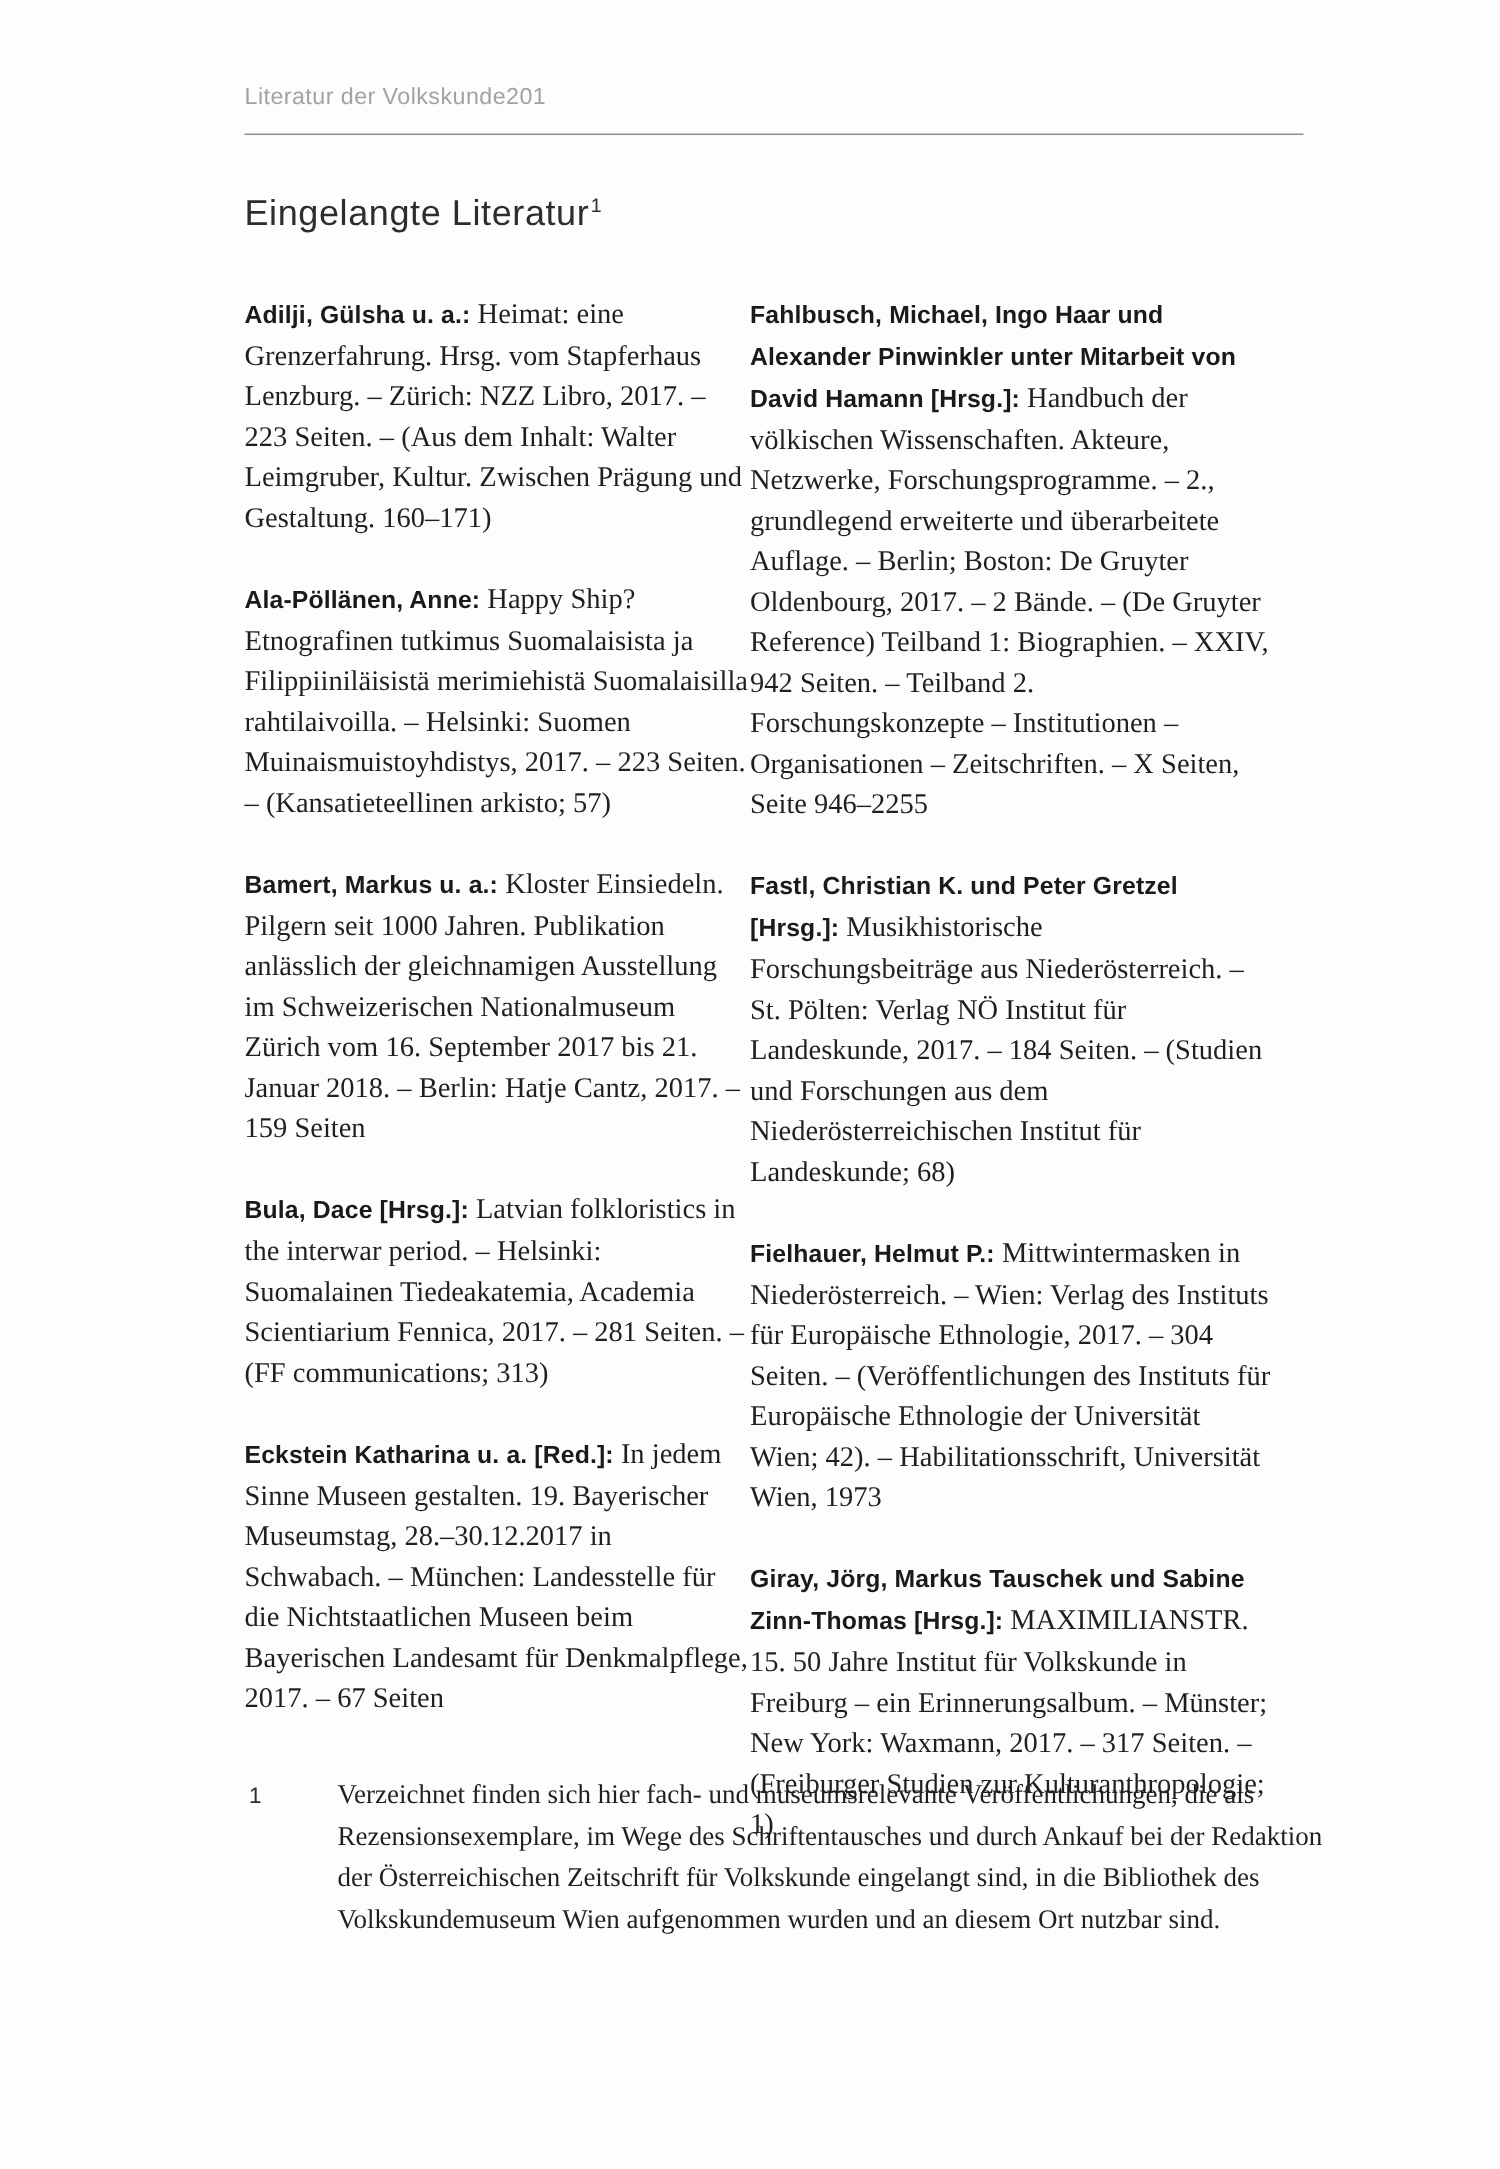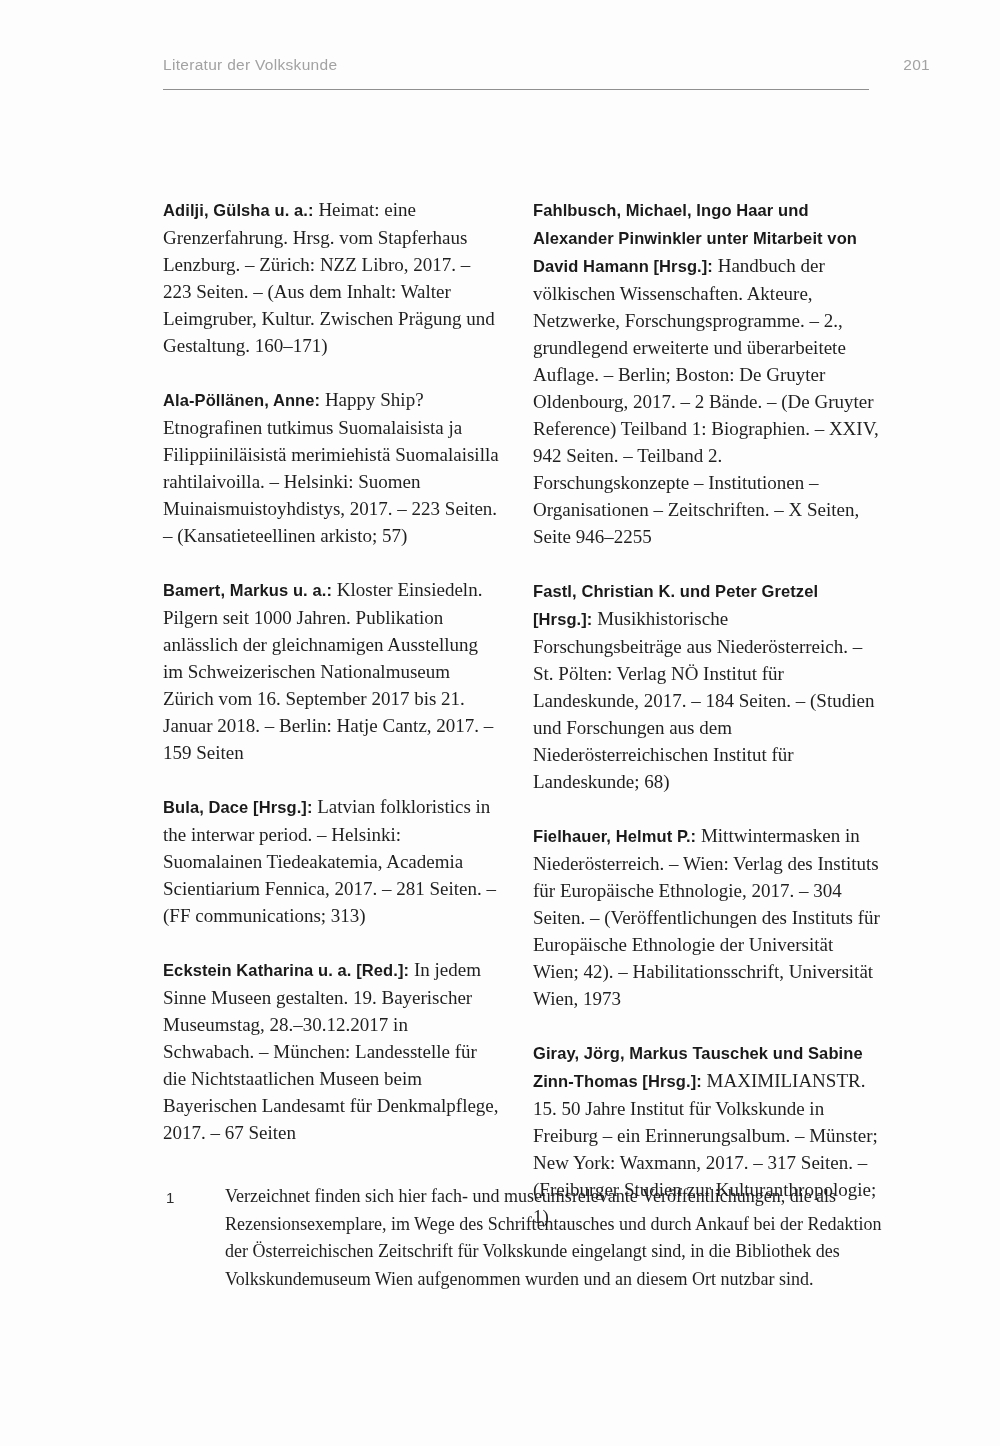--- a/index.html
+++ b/index.html
@@ -15,21 +15,20 @@
     background: #fdfdfd;
     color: #1c1c1c;
     overflow: hidden;
   }
   .running-header {
     position: absolute;
     left: 163px;
     top: 56px;
     width: 767px;
     display: flex;
-    justify-content: space-between;
     align-items: baseline;
     font-family: "Liberation Sans", sans-serif;
     font-size: 15.5px;
     color: #a2a2a2;
     letter-spacing: 0.3px;
   }
   .rule {
     position: absolute;
     left: 163px;
     top: 89px;
@@ -52,21 +51,20 @@
     font-size: 13px;
     margin-left: 1px;
     color: #2d2d2d;
   }
   .columns {
     position: absolute;
     left: 163px;
     top: 196px;
     display: grid;
     grid-template-columns: 337px 347px;
-    column-gap: 33px;
   }
   .entry {
     margin: 0 0 27px 0;
     font-size: 19px;
     line-height: 27px;
     color: #1f1f1f;
   }
   .entry:last-child { margin-bottom: 0; }
   .author {
     font-family: "Liberation Sans", sans-serif;
@@ -102,20 +100,21 @@
 
 <div class="page">
 
   <header class="running-header">
     <span>Literatur der Volkskunde</span>
     <span>201</span>
   </header>
 
   <div class="rule"></div>
 
+  <h1 class="title"><span>Eingelangte Literatur</span><sup>1</sup></h1>
 
   <main class="columns">
 
     <section class="col">
       <p class="entry"><span class="author">Adilji, Gülsha u. a.:</span><span class="body-text"> Heimat: eine Grenzerfahrung. Hrsg. vom Stapferhaus Lenzburg. – Zürich: NZZ Libro, 2017. – 223 Seiten. – (Aus dem Inhalt: Walter Leimgruber, Kultur. Zwischen Prägung und Gestaltung. 160–171)</span></p>
       <p class="entry"><span class="author">Ala-Pöllänen, Anne:</span><span class="body-text"> Happy Ship? Etnografinen tutkimus Suomalaisista ja Filippiiniläisistä merimiehistä Suomalaisilla rahtilaivoilla. – Helsinki: Suomen Muinaismuistoyhdistys, 2017. – 223 Seiten. – (Kansatieteellinen arkisto; 57)</span></p>
       <p class="entry"><span class="author">Bamert, Markus u. a.:</span><span class="body-text"> Kloster Einsiedeln. Pilgern seit 1000 Jahren. Publikation anlässlich der gleichnamigen Ausstellung im Schweizerischen Nationalmuseum Zürich vom 16. September 2017 bis 21. Januar 2018. – Berlin: Hatje Cantz, 2017. – 159 Seiten</span></p>
       <p class="entry"><span class="author">Bula, Dace [Hrsg.]:</span><span class="body-text"> Latvian folkloristics in the interwar period. – Helsinki: Suomalainen Tiedeakatemia, Academia Scientiarium Fennica, 2017. – 281 Seiten. – (FF communications; 313)</span></p>
       <p class="entry"><span class="author">Eckstein Katharina u. a. [Red.]:</span><span class="body-text"> In jedem Sinne Museen gestalten. 19. Bayerischer Museumstag, 28.–30.12.2017 in Schwabach. – München: Landesstelle für die Nichtstaatlichen Museen beim Bayerischen Landesamt für Denkmalpflege, 2017. – 67 Seiten</span></p>
     </section>

